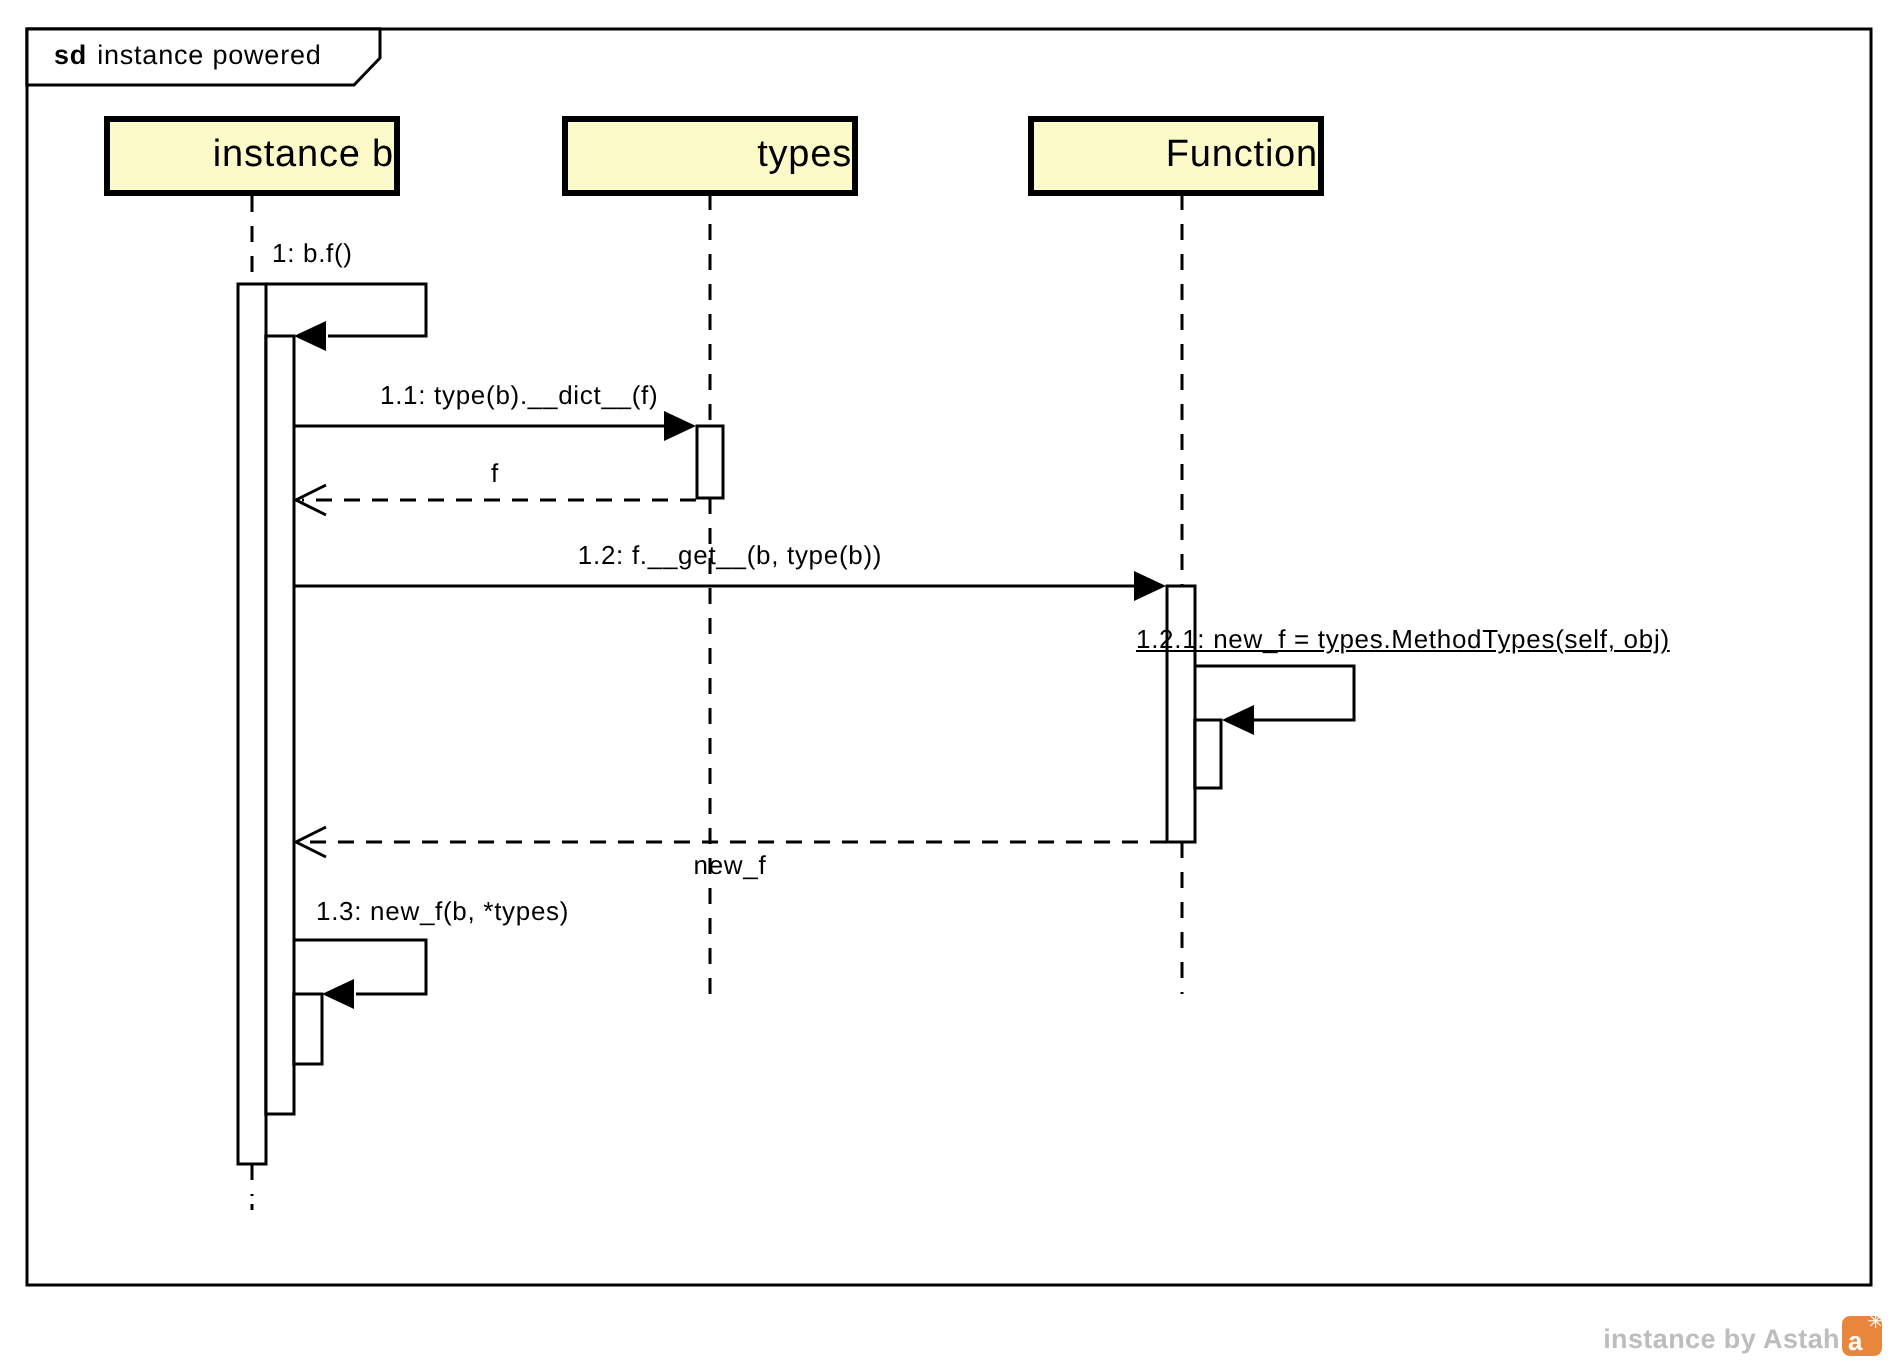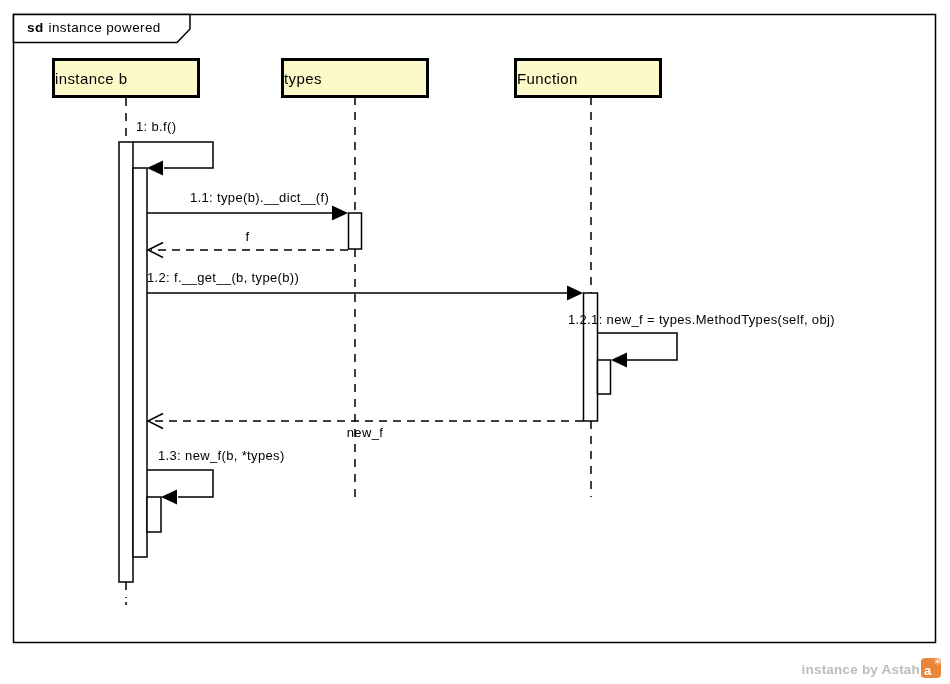--- a/index.html
+++ b/index.html
@@ -29,40 +29,40 @@
   .frame-title b { margin-right: 5px; }
   .head {
     position: absolute;
     top: 58px;
     width: 148px;
     height: 40px;
     border: 3px solid var(--diagram-stroke);
     background: var(--head-fill);
     display: flex;
     align-items: center;
-    justify-content: flex-start;
-    font-size: 15px;
+    justify-content: flex-end;
+    font-size: 19px;
     letter-spacing: 0.4px;
     color: #000;
   }
   .head-instance-b { left: 52px; }
   .head-type { left: 281px; }
   .head-function { left: 514px; }
   .msg-label {
     position: absolute;
     font-size: 13px;
     letter-spacing: 0.35px;
     color: #000;
     white-space: nowrap;
   }
   .lbl-1     { left: 136px; top: 119px; }
   .lbl-1-1   { left: 158px; top: 190px; margin-left: 32px; }
   .lbl-f     { left: 147px; top: 229px; width: 201px; text-align: center; }
-  .lbl-1-2   { left: 147px; top: 270px; width: 436px; }
-  .lbl-1-2-1 { left: 568px; top: 312px; }
+  .lbl-1-2   { left: 147px; top: 270px; width: 436px; text-align: center; }
+  .lbl-1-2-1 { left: 568px; top: 312px; text-decoration: underline; }
   .lbl-new-f { left: 147px; top: 400px; width: 436px; text-align: center; margin-top: 25px; }
   .lbl-1-3   { left: 158px; top: 448px; }
   .credit {
     position: absolute;
     left: 700px; top: 662px;
     width: 220px;
     text-align: right;
     font-size: 13.5px;
     font-weight: bold;
     color: var(--credit-gray);

